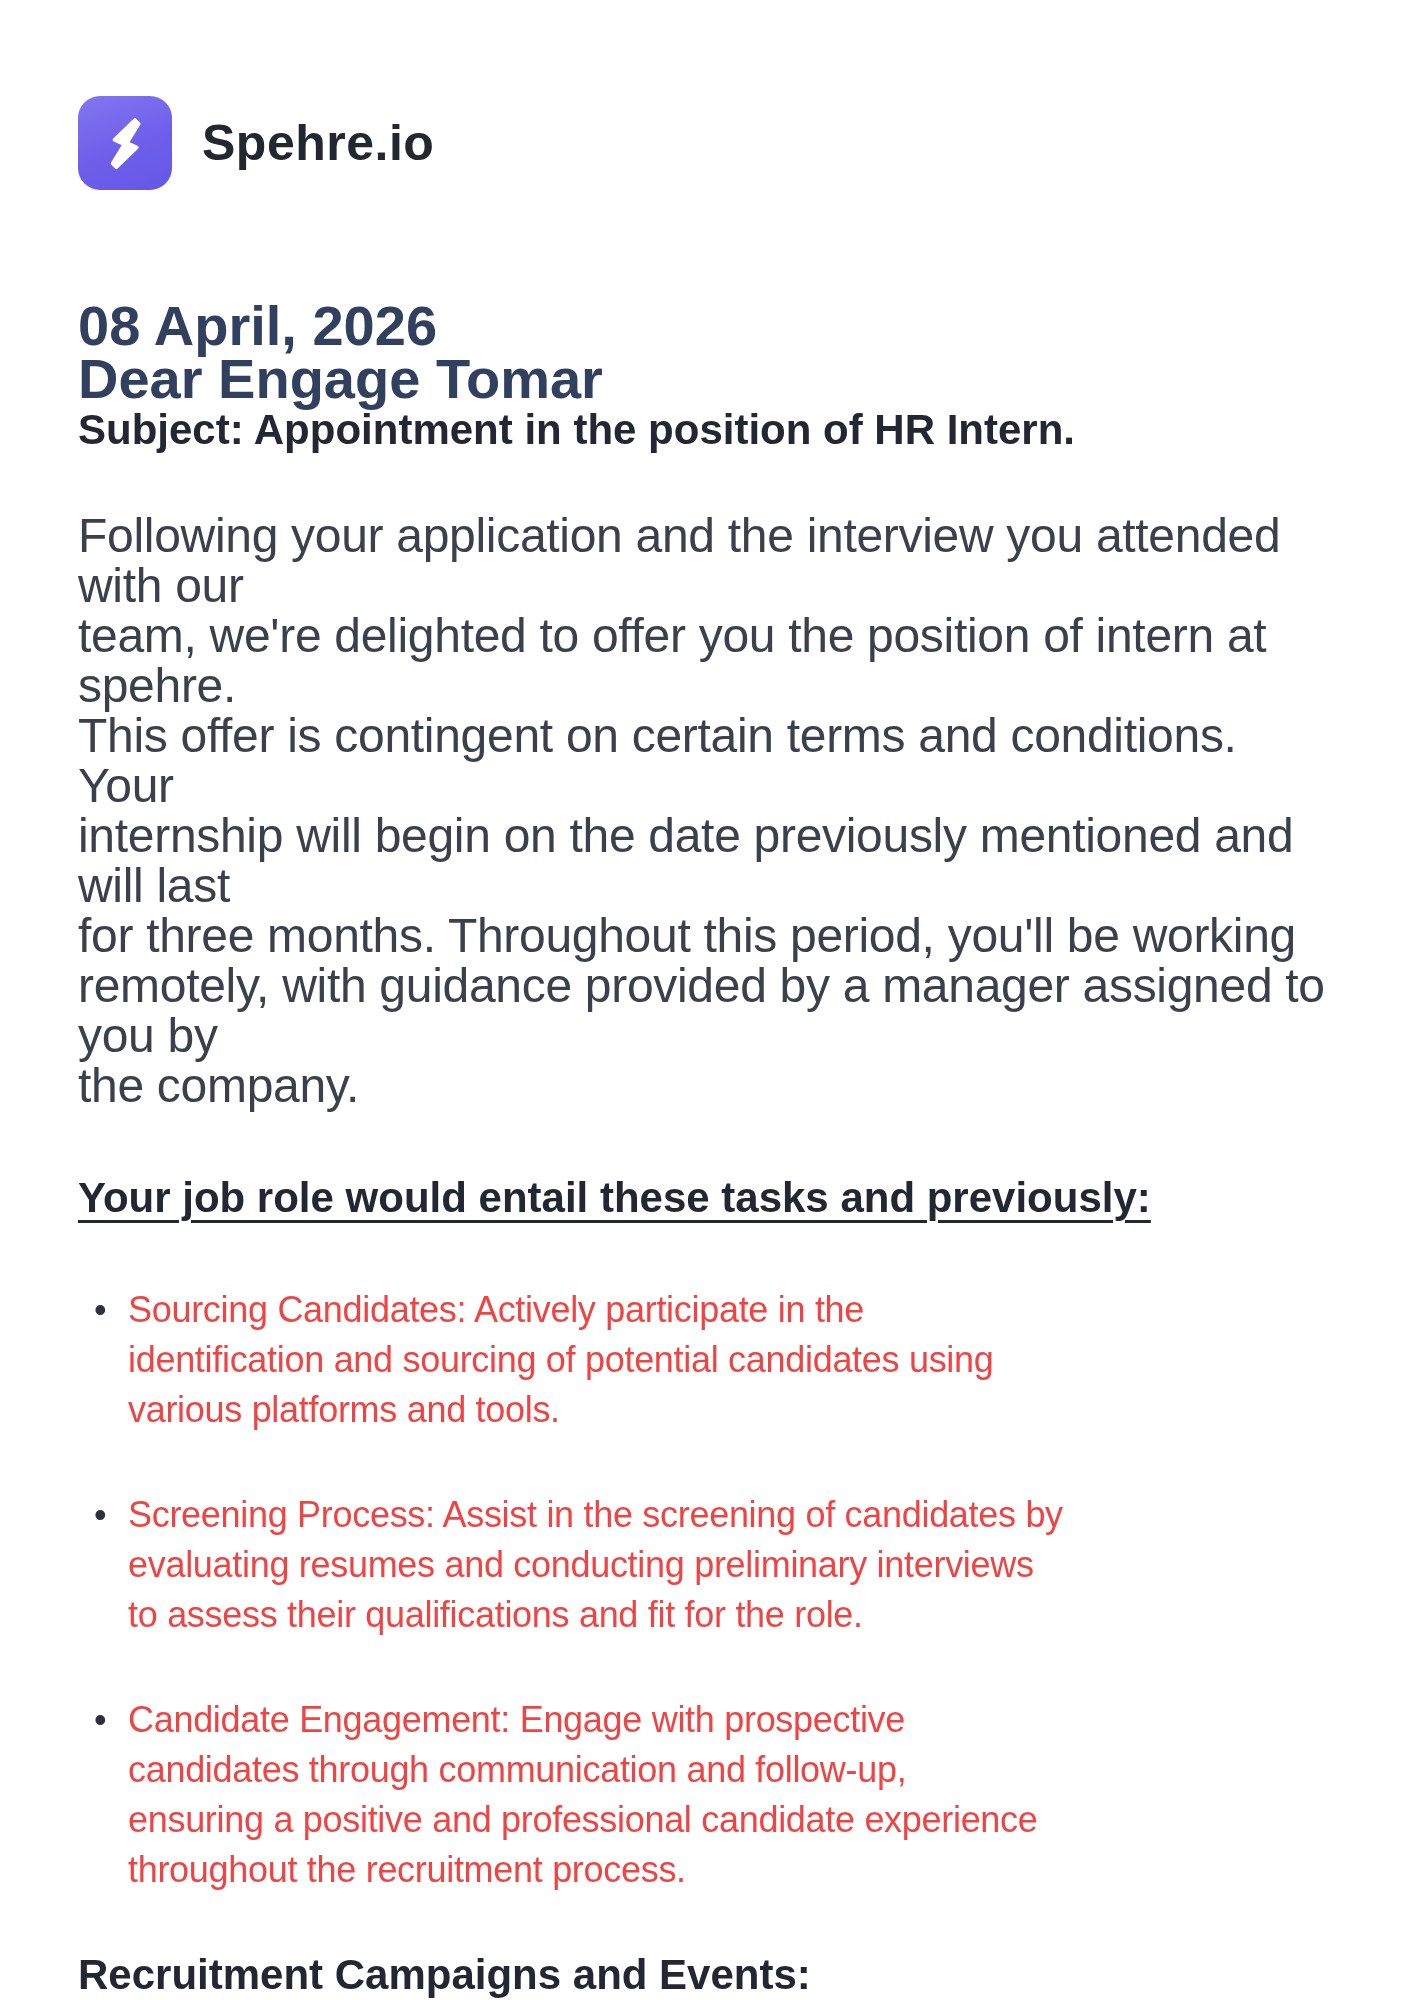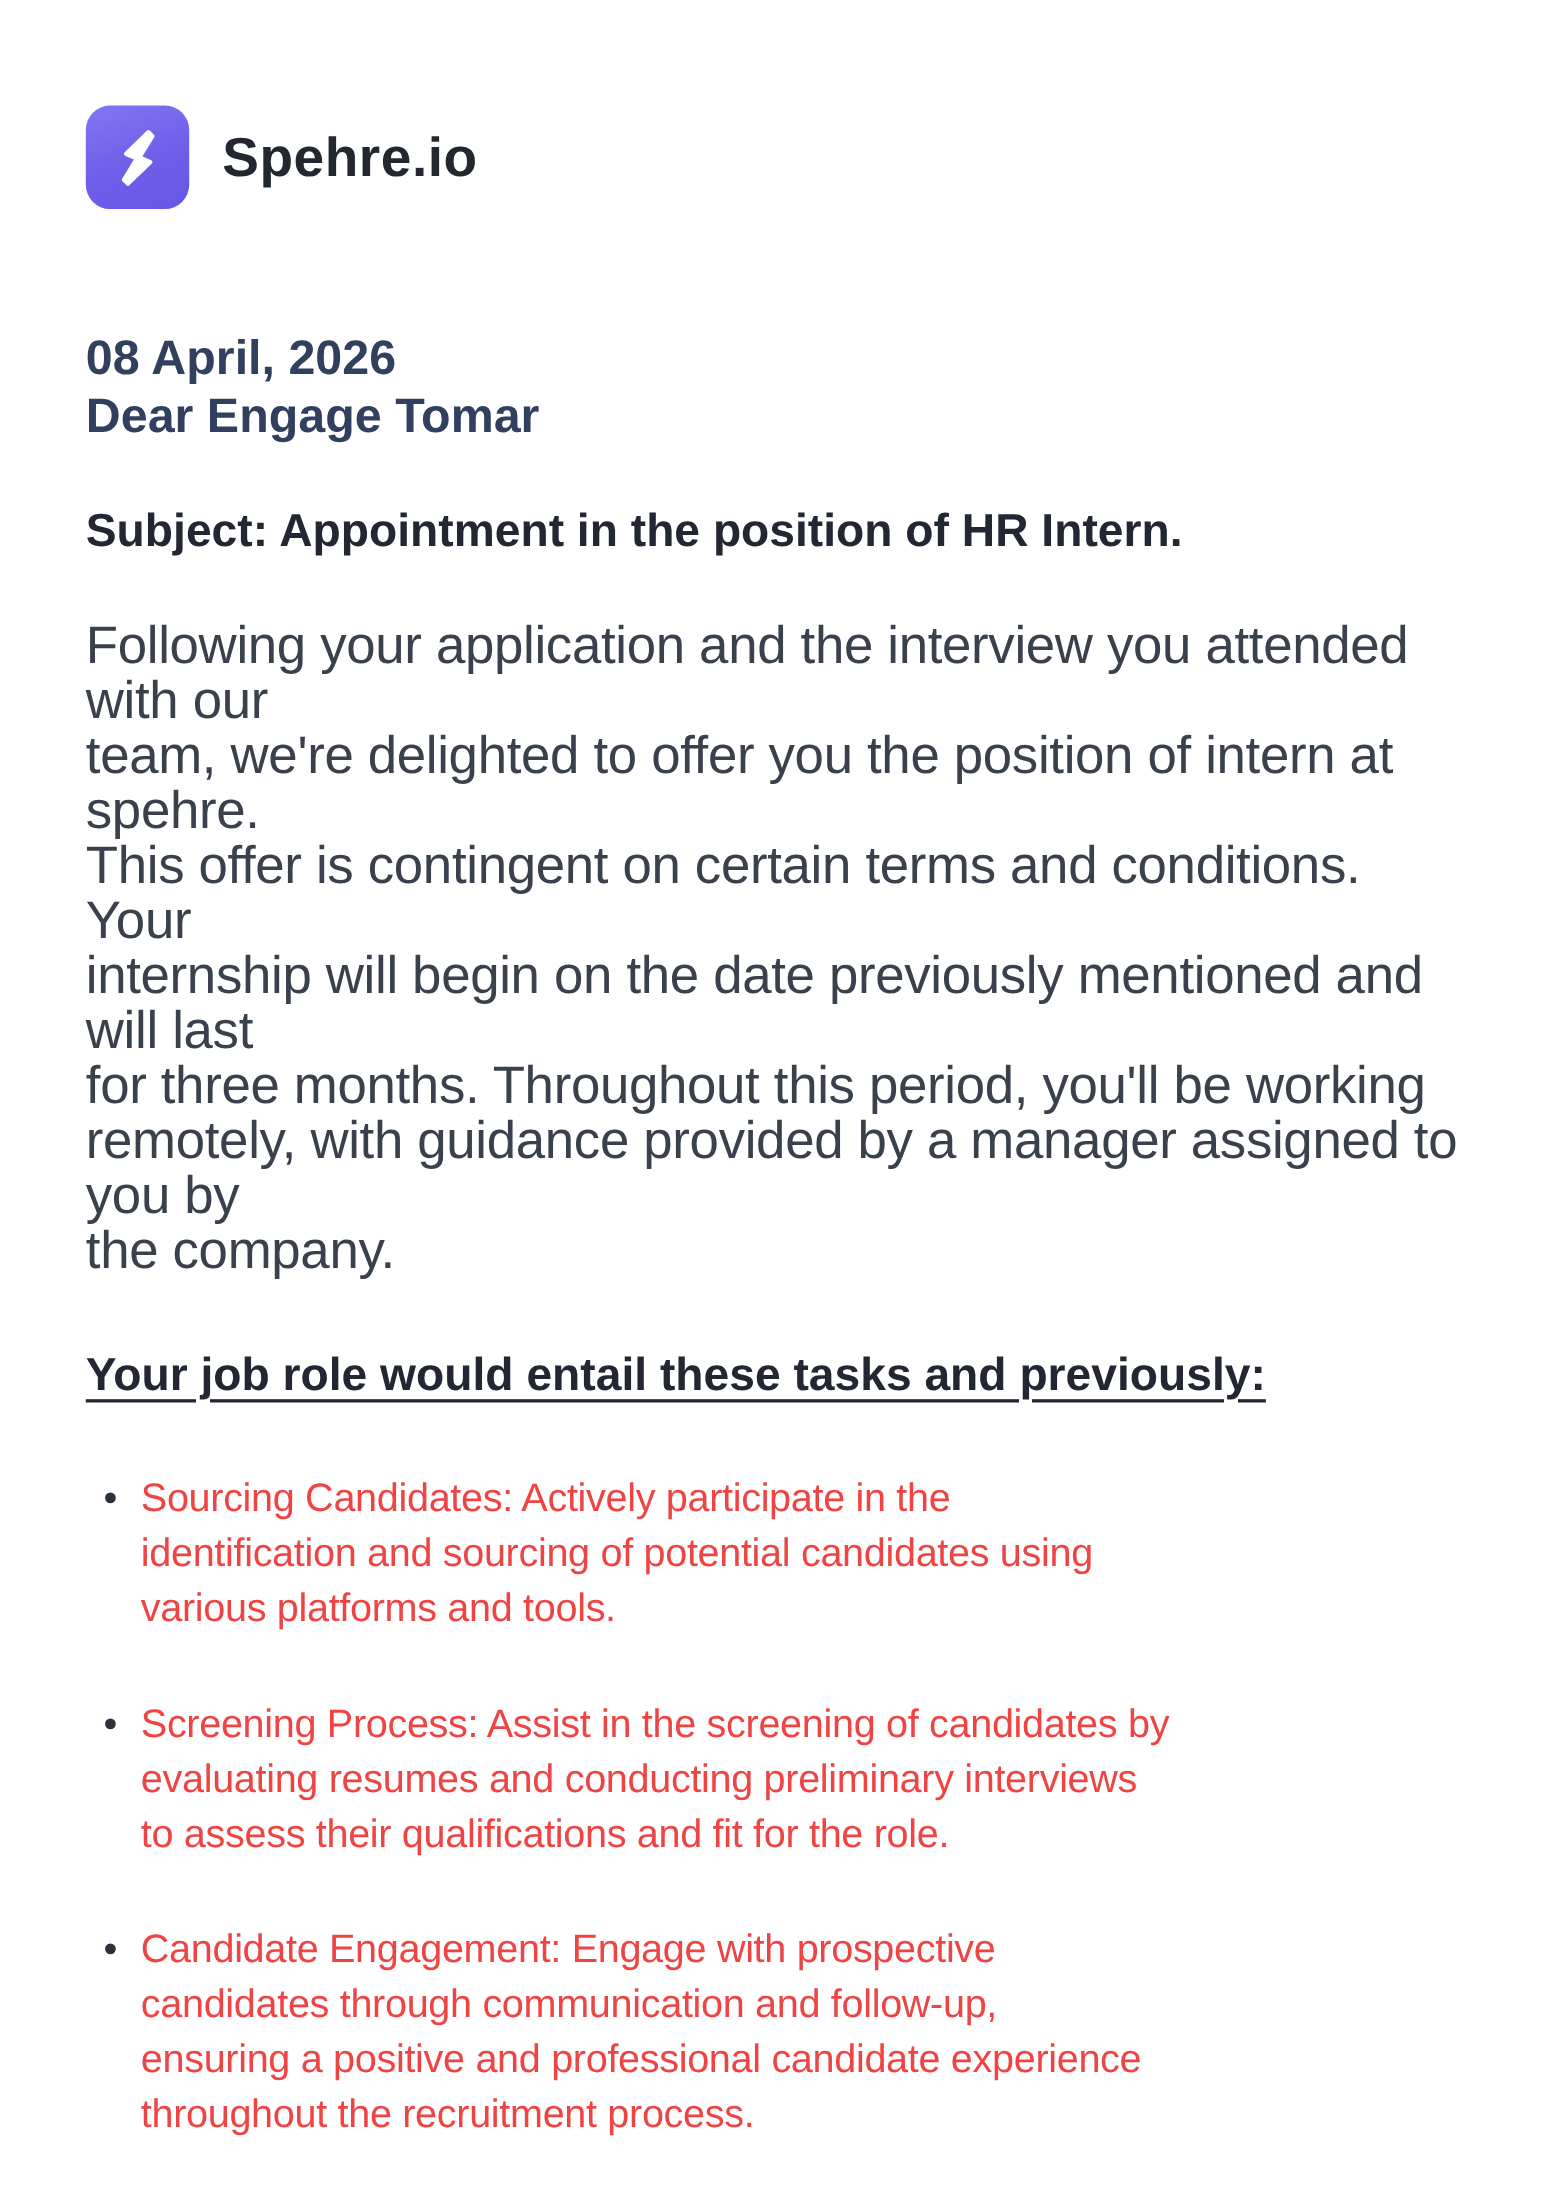--- a/index.html
+++ b/index.html
@@ -43,27 +43,26 @@
   .brand-name {
     font-size: 50px;
     font-weight: 700;
     color: #23272f;
     letter-spacing: 0.5px;
   }
 
   
   .date-block {
     margin-top: 108px;
-    font-size: 44px;
+    font-size: 56px;
     line-height: 53px;
     font-weight: 700;
     color: #31405f;
   }
   .subject {
-    margin-top: 52px;
     font-size: 42px;
     line-height: 50px;
     font-weight: 700;
     color: #222733;
   }
   .body-text {
     margin-top: 56px;
     font-size: 48px;
     line-height: 50px;
     font-weight: 400;

